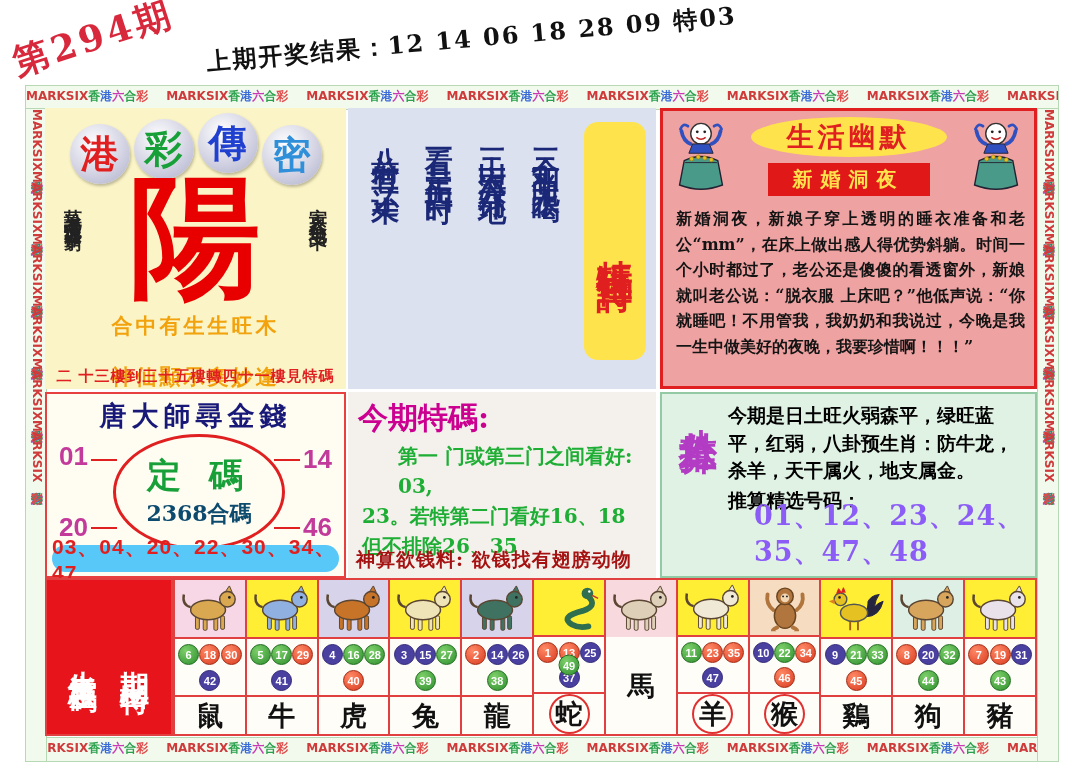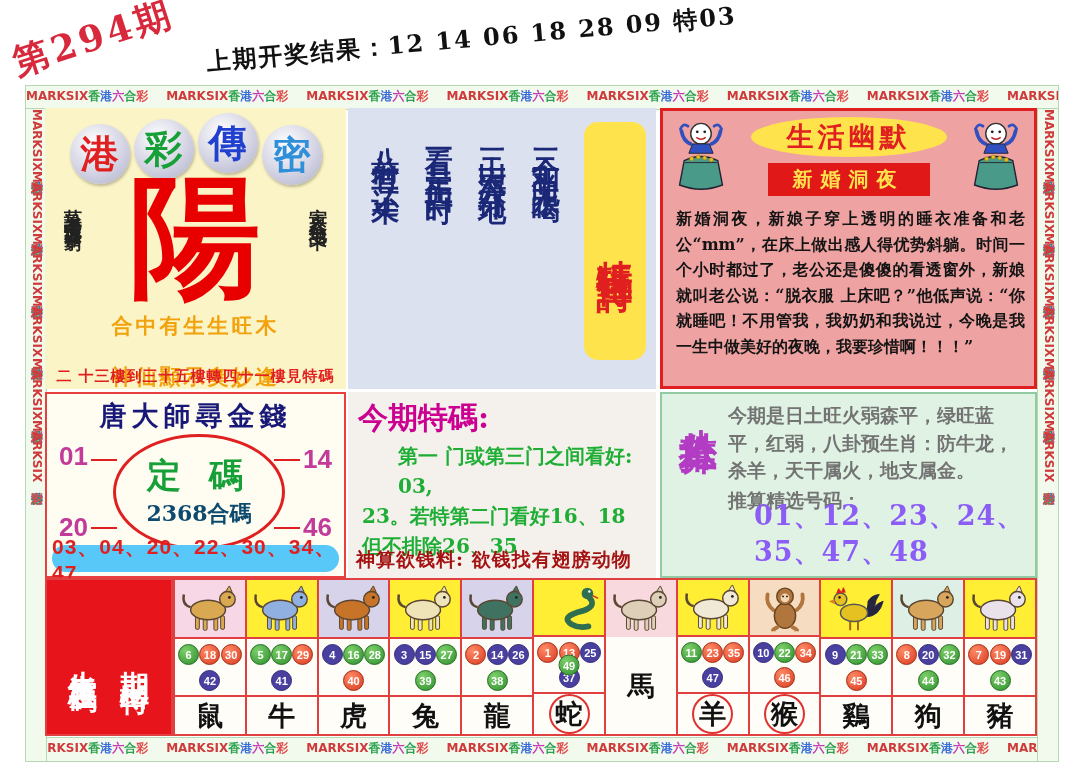--- a/index.html
+++ b/index.html
@@ -96,21 +96,21 @@
   .humor-body{position:absolute;left:13px;right:9px;top:95px;
               font:900 16px "DejaVu Serif",serif;color:#141414;line-height:1.6;text-align:justify;}
   .mascot{position:absolute;top:6px;width:56px;height:80px;}
   .mascot-l{left:10px;} .mascot-r{right:10px;}
 
   
   .p-bagua{left:660px;top:392px;width:377px;height:186px;background:#e0f2e4;border:2px solid #93c9a3;}
   .bg-title{position:absolute;left:10px;top:6px;writing-mode:vertical-rl;text-orientation:upright;
             font:900 38px "DejaVu Serif",serif;color:#b33cc4;letter-spacing:2px;}
   .bg-text{position:absolute;left:66px;right:8px;top:8px;
-           font:900 19px "DejaVu Serif",serif;color:#737373;line-height:1.45;}
+           font:900 19px "DejaVu Serif",serif;color:#000000;line-height:1.45;}
   .bg-sel{margin-top:2px;}
   .bg-nums{position:absolute;left:92px;bottom:6px;font:900 27px "DejaVu Serif",serif;
            color:#8b5cf6;letter-spacing:1px;}
 
   
   .zodiac{position:absolute;left:45px;top:578px;width:992px;height:158px;display:flex;
           border:2px solid #e04040;box-sizing:border-box;background:#fffdf8;}
   .z-label{width:124px;background:#e8141c;display:flex;align-items:center;justify-content:center;
            gap:12px;border-right:2px solid #e04040;}
   .z-label .v-col{writing-mode:vertical-rl;text-orientation:upright;color:#fff;

